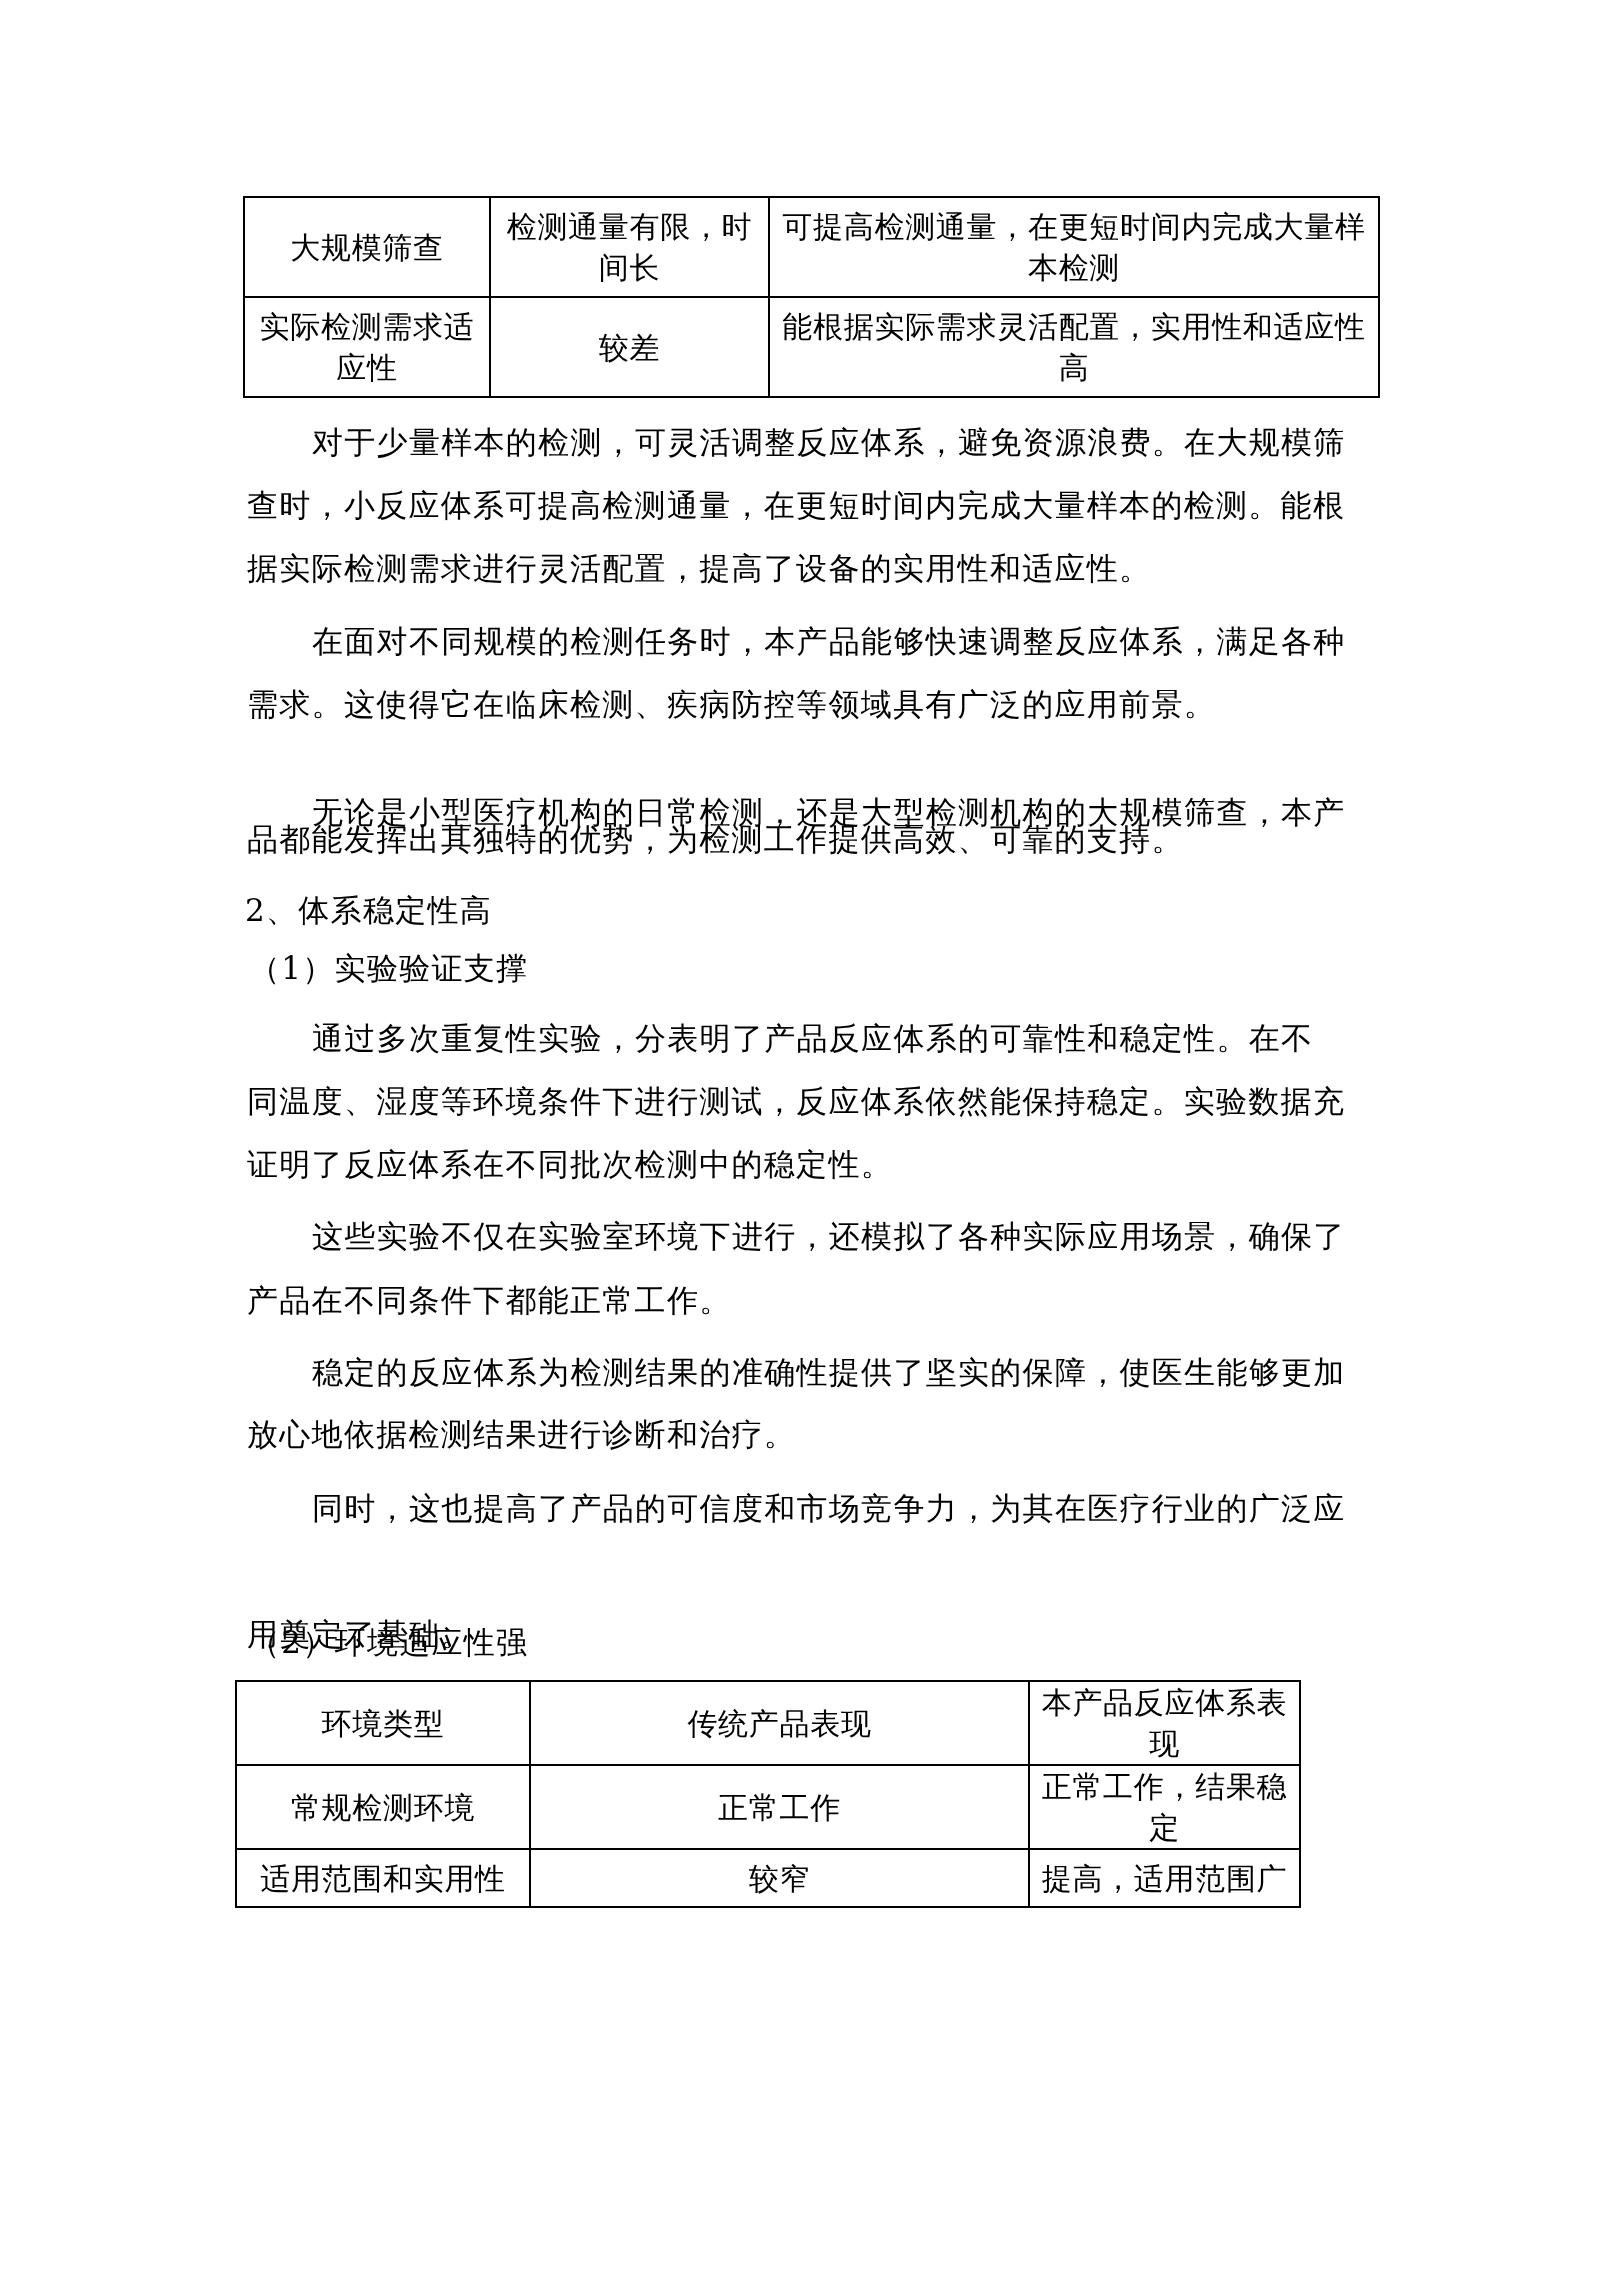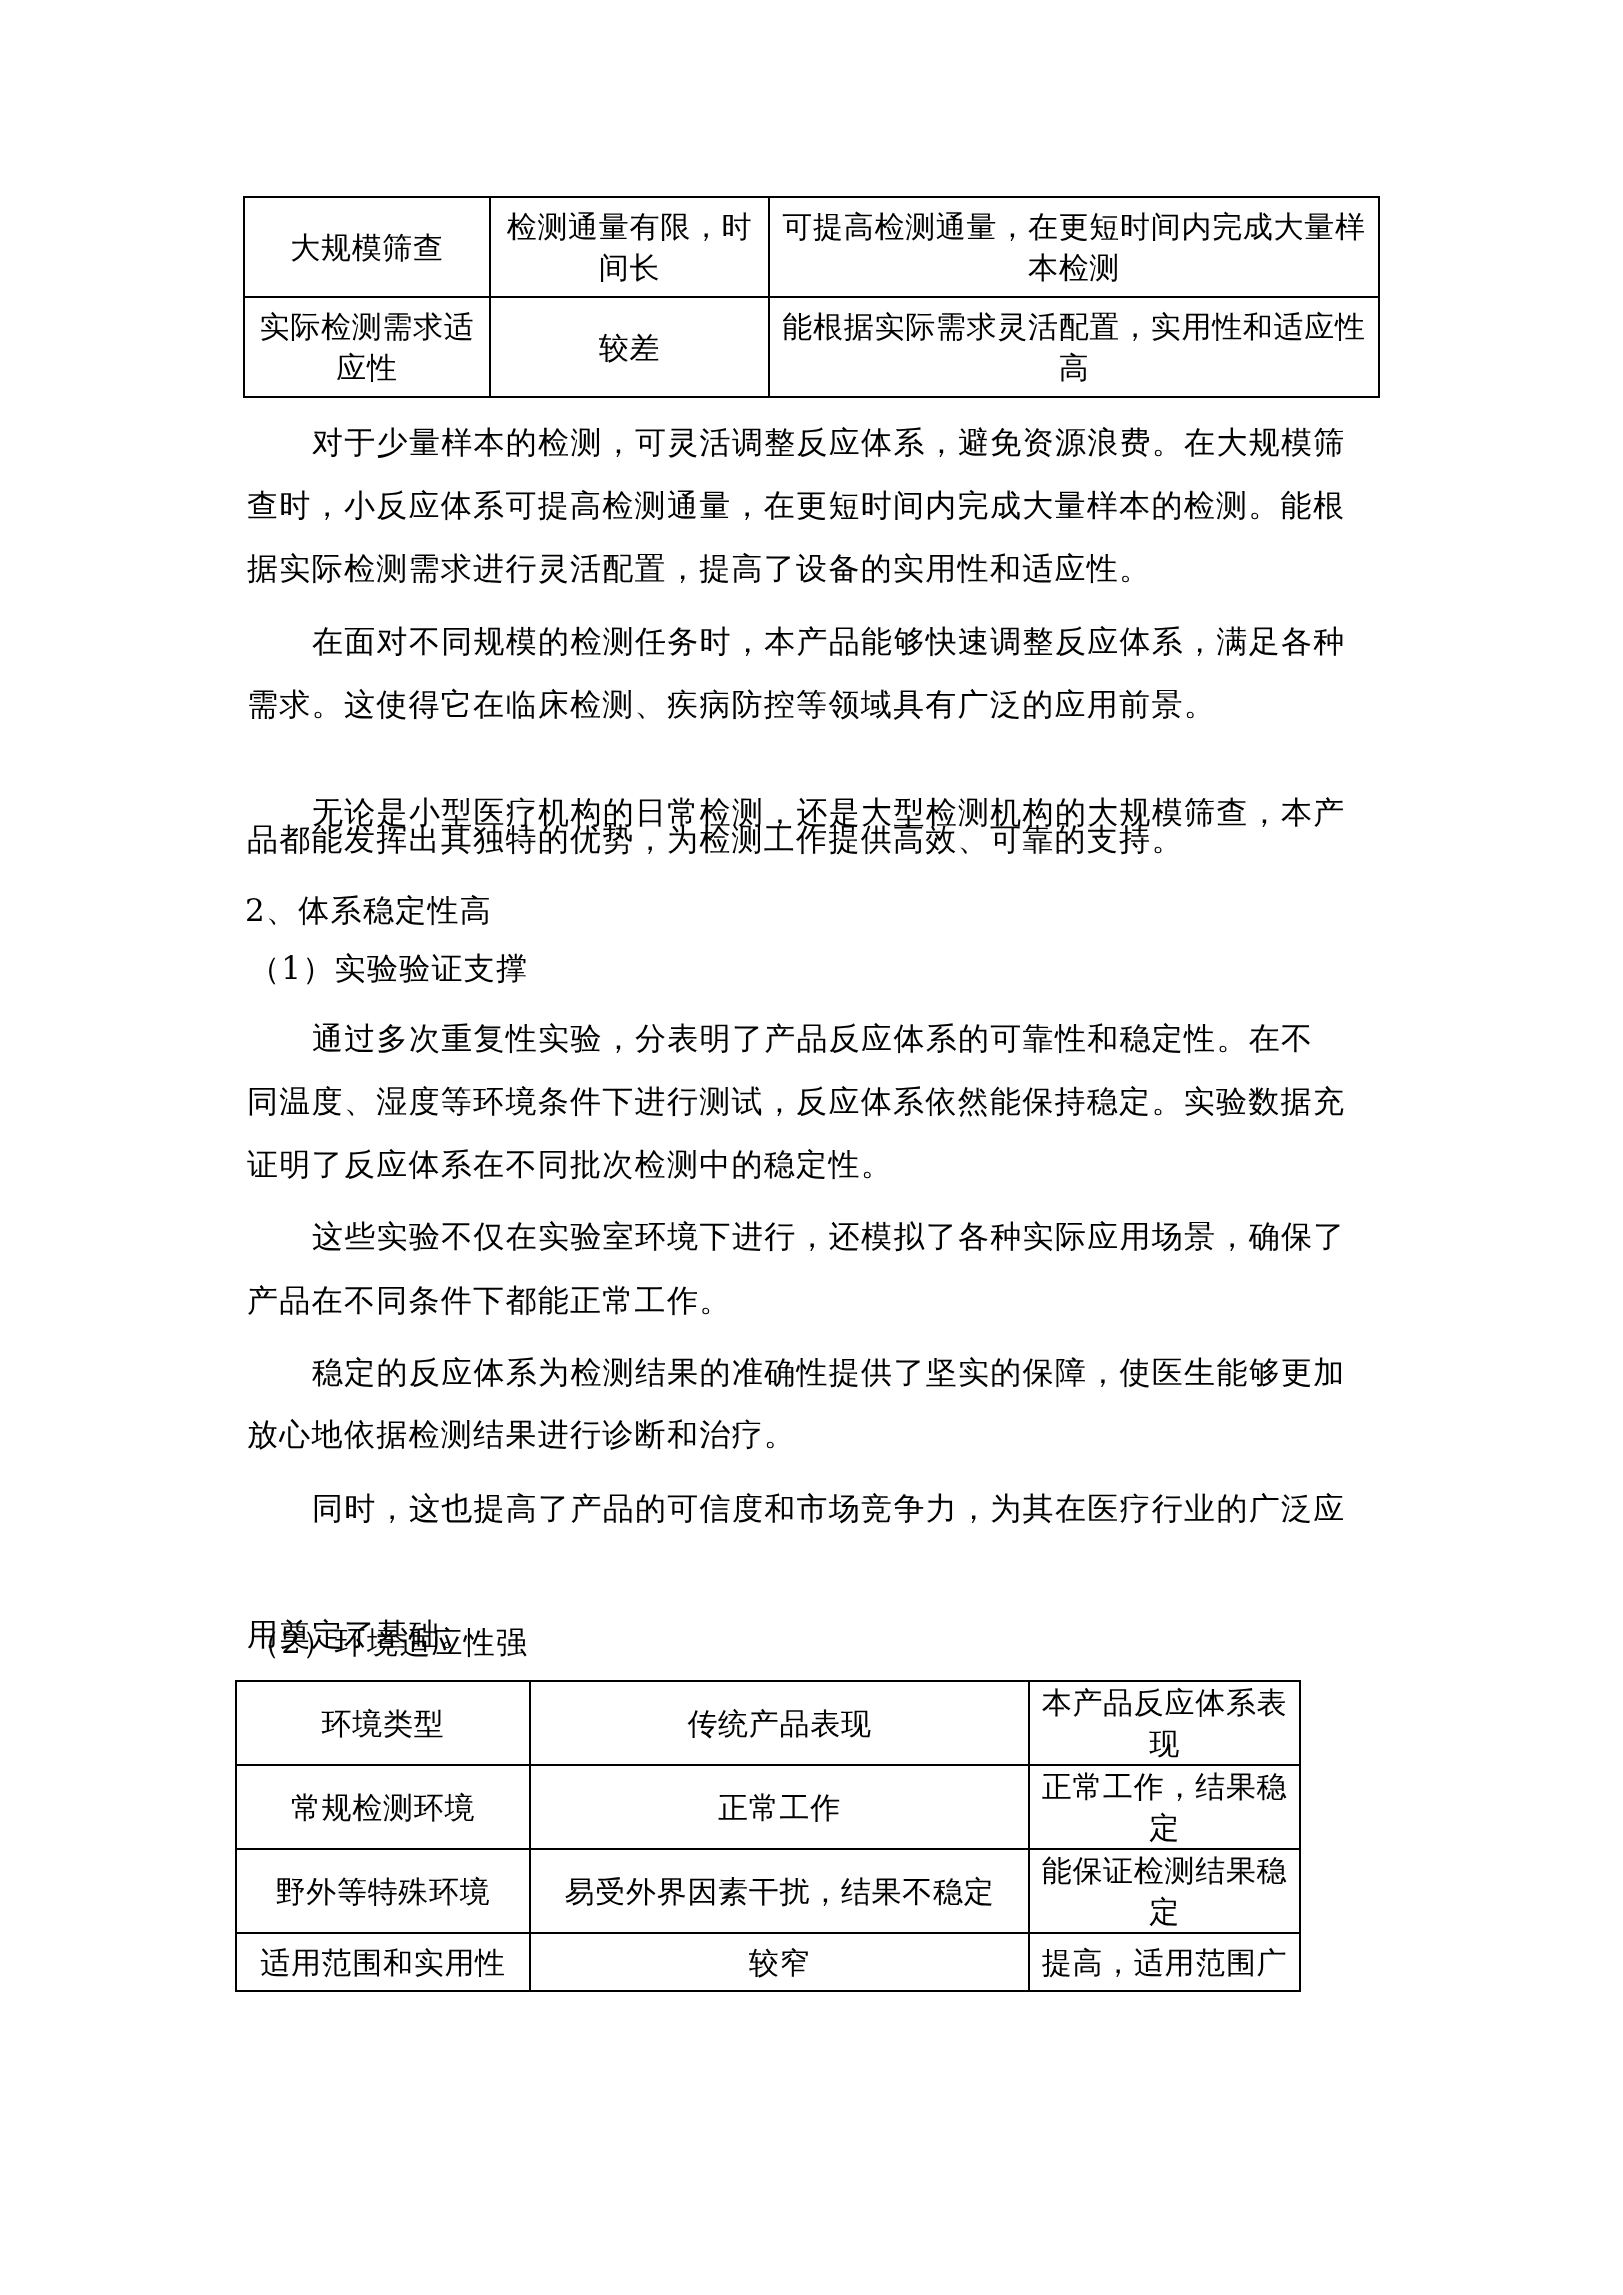--- a/index.html
+++ b/index.html
@@ -89,24 +89,19 @@
     <td>环境类型</td>
     <td>传统产品表现</td>
     <td>本产品反应体系表现</td>
   </tr>
   <tr>
     <td>常规检测环境</td>
     <td>正常工作</td>
     <td>正常工作，结果稳定</td>
   </tr>
   <tr>
-    <td>野外等特殊环境</td>
-    <td>易受外界因素干扰，结果不稳定</td>
-    <td>能保证检测结果稳定</td>
-  </tr>
-  <tr>
     <td>适用范围和实用性</td>
     <td>较窄</td>
     <td>提高，适用范围广</td>
   </tr>
 </tbody>
   </table>
 
 
 </body></html>

